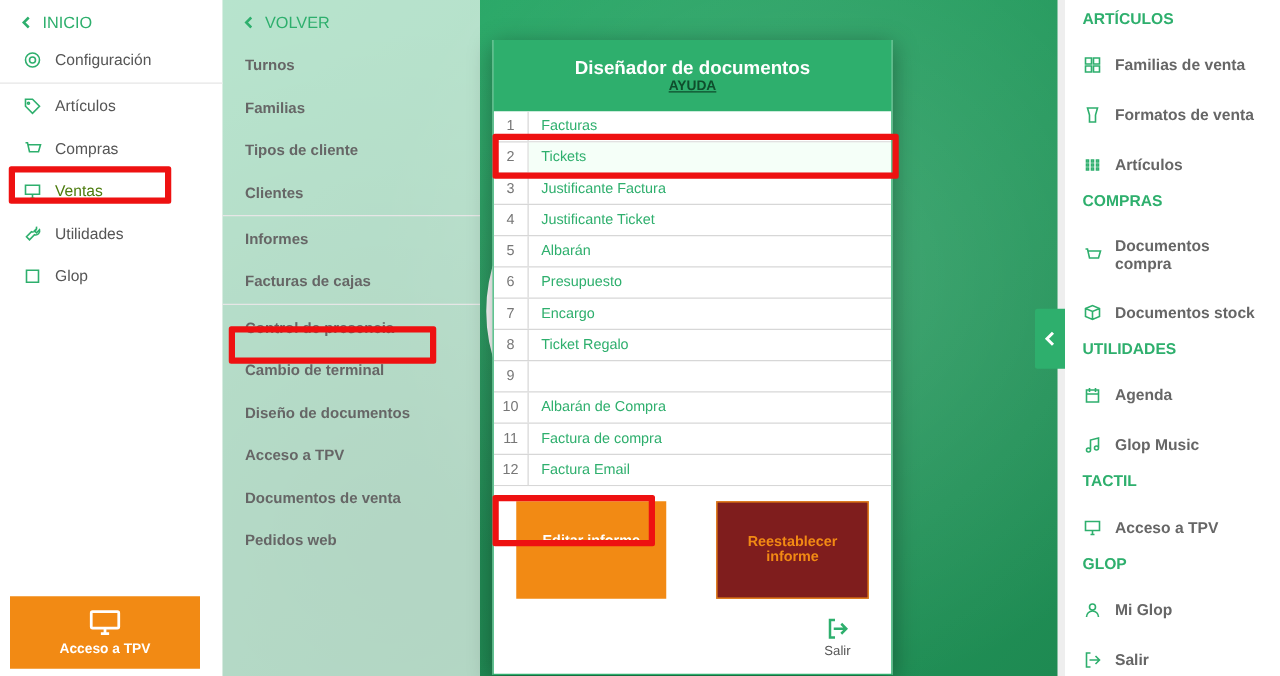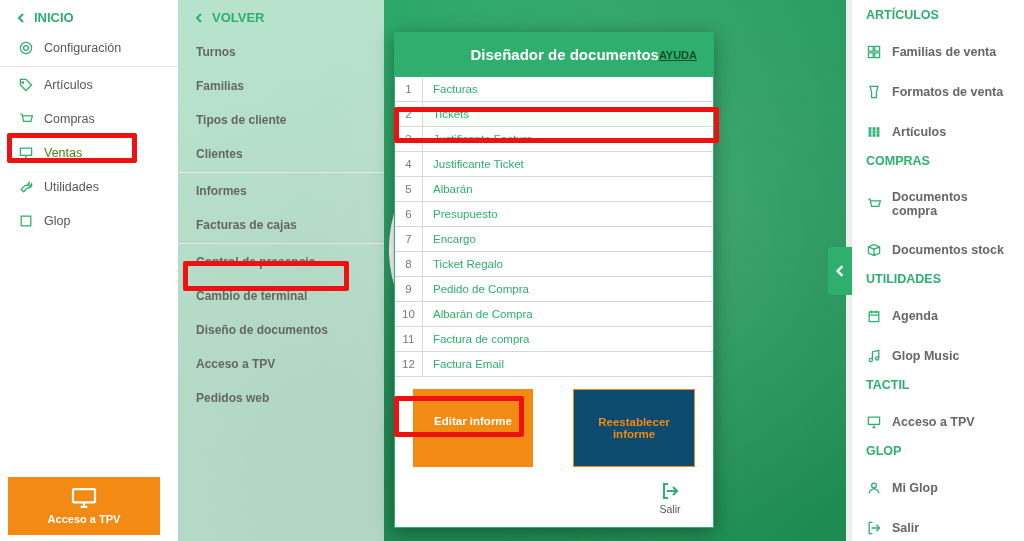--- a/index.html
+++ b/index.html
@@ -13,21 +13,21 @@
       display:flex;align-items:center;justify-content:center;overflow:hidden;}
   .bg::before{content:"";position:absolute;inset:0;background:
       radial-gradient(circle at 70% 40%, rgba(255,255,255,.15), transparent 60%),
       radial-gradient(circle at 20% 80%, rgba(0,0,0,.15), transparent 60%);}
   .bg-ring{position:absolute;width:260px;height:260px;border:14px solid #fff;border-radius:50%;left:51%;top:46%;transform:translate(-50%,-50%);}
   .bg-text{position:absolute;left:66%;top:61%;transform:translate(-50%,-50%);
       font-size:42px;color:#fff;letter-spacing:2px;font-weight:300;}
 
   
   .side-left{position:absolute;left:0;top:0;width:178px;height:100%;background:#fff;}
-  .side-head{display:flex;align-items:center;gap:8px;font-size:13px;font-weight:700;color:#2eaf6d;
+  .side-head{display:flex;align-items:center;gap:8px;font-size:13px;font-weight:400;color:#2eaf6d;
       padding:10px 16px 6px 16px;cursor:pointer;}
   .side-left .item,.side-mid .item{display:flex;align-items:center;gap:10px;
       padding:9px 18px;font-size:12.5px;color:#555;cursor:pointer;}
   .side-left .item .ic,.side-mid .item .ic{width:16px;height:16px;flex:none;color:#2eaf6d;}
   .side-left .item.active{color:#4d7c0f;}
   .hr{height:1px;background:#e6e6e6;margin:1px 0;}
   .acc-tpv{position:absolute;left:8px;bottom:6px;width:152px;height:58px;background:#f28a14;
       color:#fff;display:flex;flex-direction:column;align-items:center;justify-content:center;
       font-size:11px;font-weight:700;gap:4px;cursor:pointer;}
   .acc-tpv svg{width:28px;height:22px;}
@@ -45,32 +45,32 @@
       font-weight:700;color:#666;cursor:pointer;margin-top:12px;}
   .side-right .ic{width:16px;height:16px;flex:none;color:#2eaf6d;}
   .collapse-btn{position:absolute;right:172px;top:50%;transform:translateY(-50%);
       width:24px;height:48px;background:#2eaf6d;color:#fff;display:flex;align-items:center;
       justify-content:center;cursor:pointer;border-top-left-radius:2px;border-bottom-left-radius:2px;}
 
   
   .dlg{position:absolute;left:394px;top:32px;width:320px;background:#fff;
       box-shadow:0 4px 18px rgba(0,0,0,.35);border:1px solid #2eaf6d;border-top:none;}
   .dlg-head{background:#2eaf6d;color:#fff;padding:14px 16px;font-size:15px;font-weight:700;
-      display:flex;align-items:center;justify-content:flex-end;}
+      display:flex;align-items:center;justify-content:flex-end;flex-direction:column;}
   .dlg-head a{font-size:11px;font-weight:700;color:#0e4d2c;text-decoration:underline;}
   .dlg-body{max-height:306px;overflow:hidden;}
   .dlg-row{display:flex;align-items:stretch;border-bottom:1px solid #d7d7d7;font-size:11.5px;}
   .dlg-row .n{width:28px;text-align:center;color:#777;border-right:1px solid #d7d7d7;
       padding:6px 0;}
   .dlg-row .t{flex:1;color:#2eaf6d;padding:6px 10px;cursor:pointer;}
   .dlg-row.sel .t{background:#f5fff8;}
   .dlg-foot{display:flex;gap:40px;padding:12px 18px 6px 18px;}
   .btn{flex:1;text-align:center;padding:26px 6px;font-size:11.5px;font-weight:700;cursor:pointer;}
   .btn.primary{background:#f28a14;color:#fff;}
-  .btn.outline{border:1px solid #f28a14;color:#f28a14;background:#0c4a6e;}
+  .btn.outline{border:1px solid #f28a14;color:#f28a14;background:#7f1d1d;}
   .dlg-exit{display:flex;flex-direction:column;align-items:center;gap:2px;padding:8px 0 12px 0;
       margin-left:auto;margin-right:18px;width:50px;font-size:10.5px;color:#555;cursor:pointer;}
   .dlg-exit svg{width:20px;height:20px;color:#2eaf6d;}
 
   
   .hl{position:absolute;border:5px solid #e11;border-radius:2px;pointer-events:none;}
 
   .chev{display:inline-block;vertical-align:middle}
 </style>
 </head>
@@ -151,20 +151,21 @@
         <div class="item">Tipos de cliente</div>
         <div class="item">Clientes</div>
         <div class="hr"></div>
         <div class="item">Informes</div>
         <div class="item">Facturas de cajas</div>
         <div class="hr"></div>
         <div class="item">Control de presencia</div>
         <div class="item">Cambio de terminal</div>
         <div class="item">Diseño de documentos</div>
         <div class="item">Acceso a TPV</div>
+        <div class="item">Documentos de venta</div>
         <div class="item">Pedidos web</div>
       </div>
   </div>
 
   <div class="side-right">
     <div id="right-items">
         <h4>ARTÍCULOS</h4>
         <div class="item">
           <svg viewBox="0 0 20 20" class="ic">
             <path d="M3 3h6v6H3zM11 3h6v6h-6zM3 11h6v6H3zM11 11h6v6h-6z" fill="none" stroke="currentColor" stroke-width="1.6"></path>
@@ -276,21 +277,20 @@
         <div class="dlg-row">
           <div class="n">7</div>
           <div class="t">Encargo</div>
         </div>
         <div class="dlg-row">
           <div class="n">8</div>
           <div class="t">Ticket Regalo</div>
         </div>
         <div class="dlg-row">
           <div class="n">9</div>
-          <div class="t">Pedido de Compra</div>
         </div>
         <div class="dlg-row">
           <div class="n">10</div>
           <div class="t">Albarán de Compra</div>
         </div>
         <div class="dlg-row">
           <div class="n">11</div>
           <div class="t">Factura de compra</div>
         </div>
         <div class="dlg-row">

